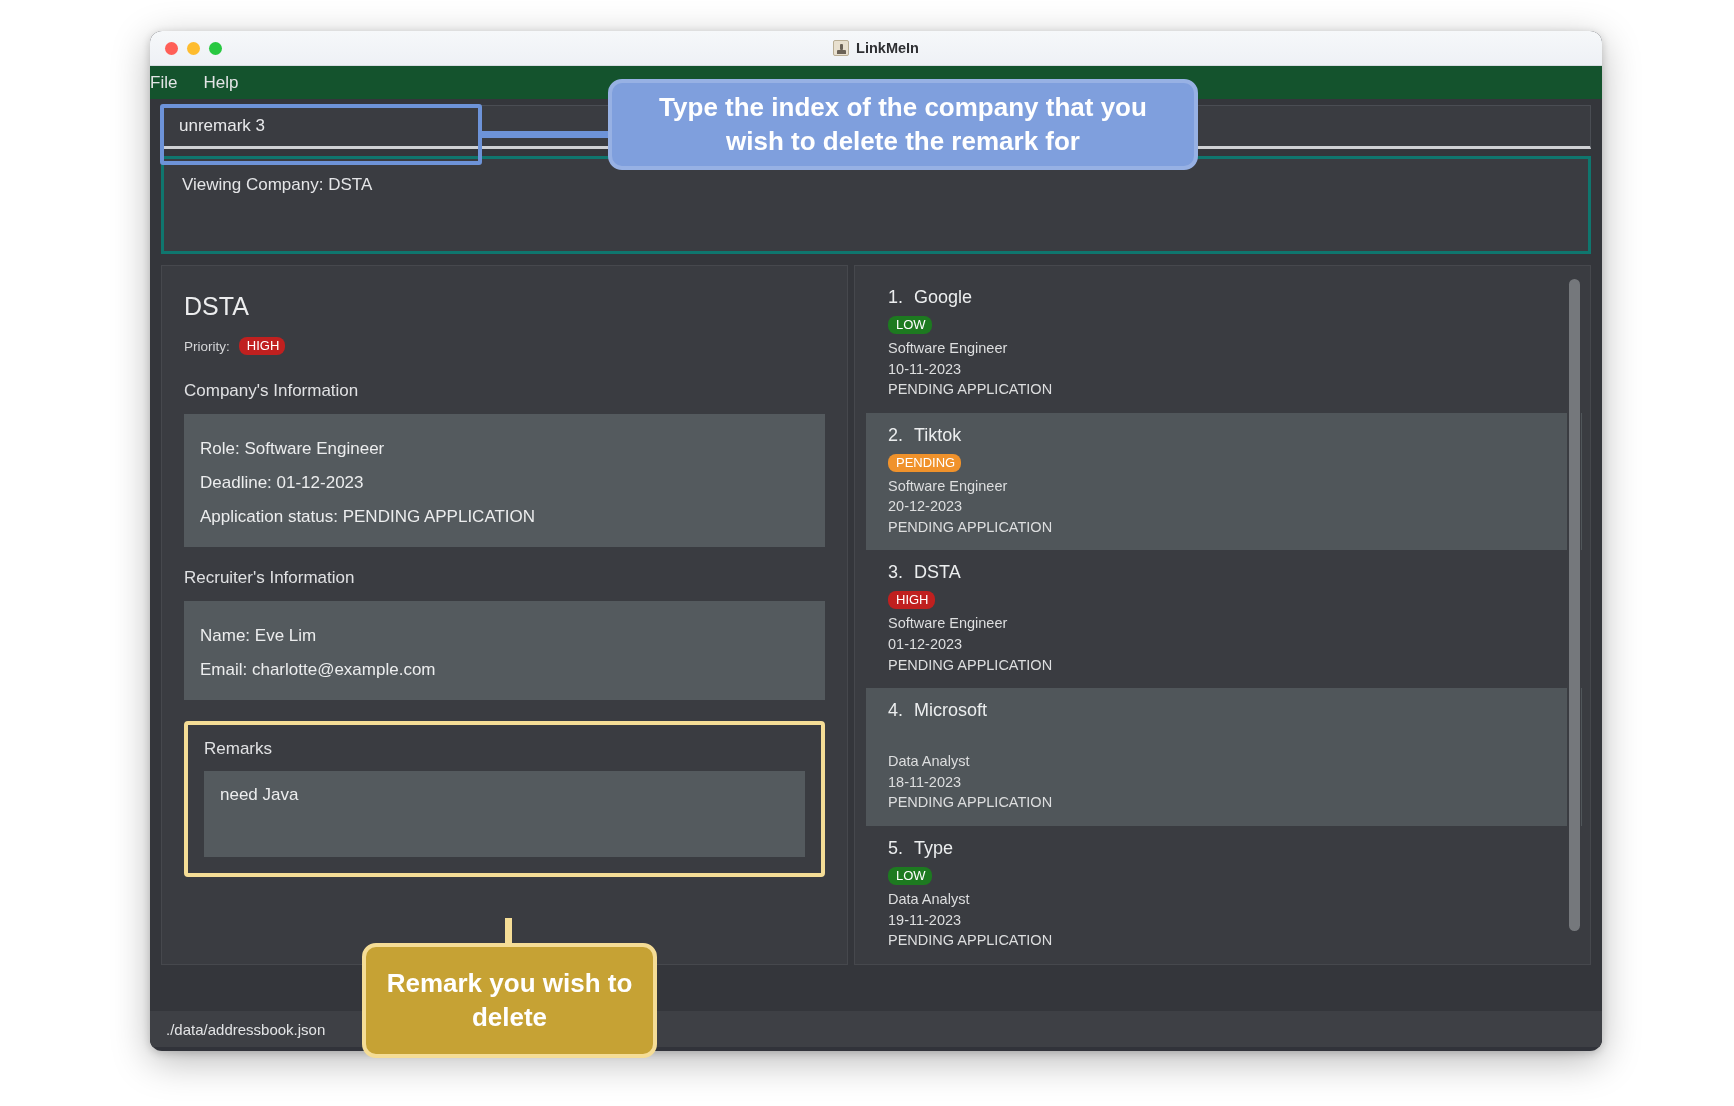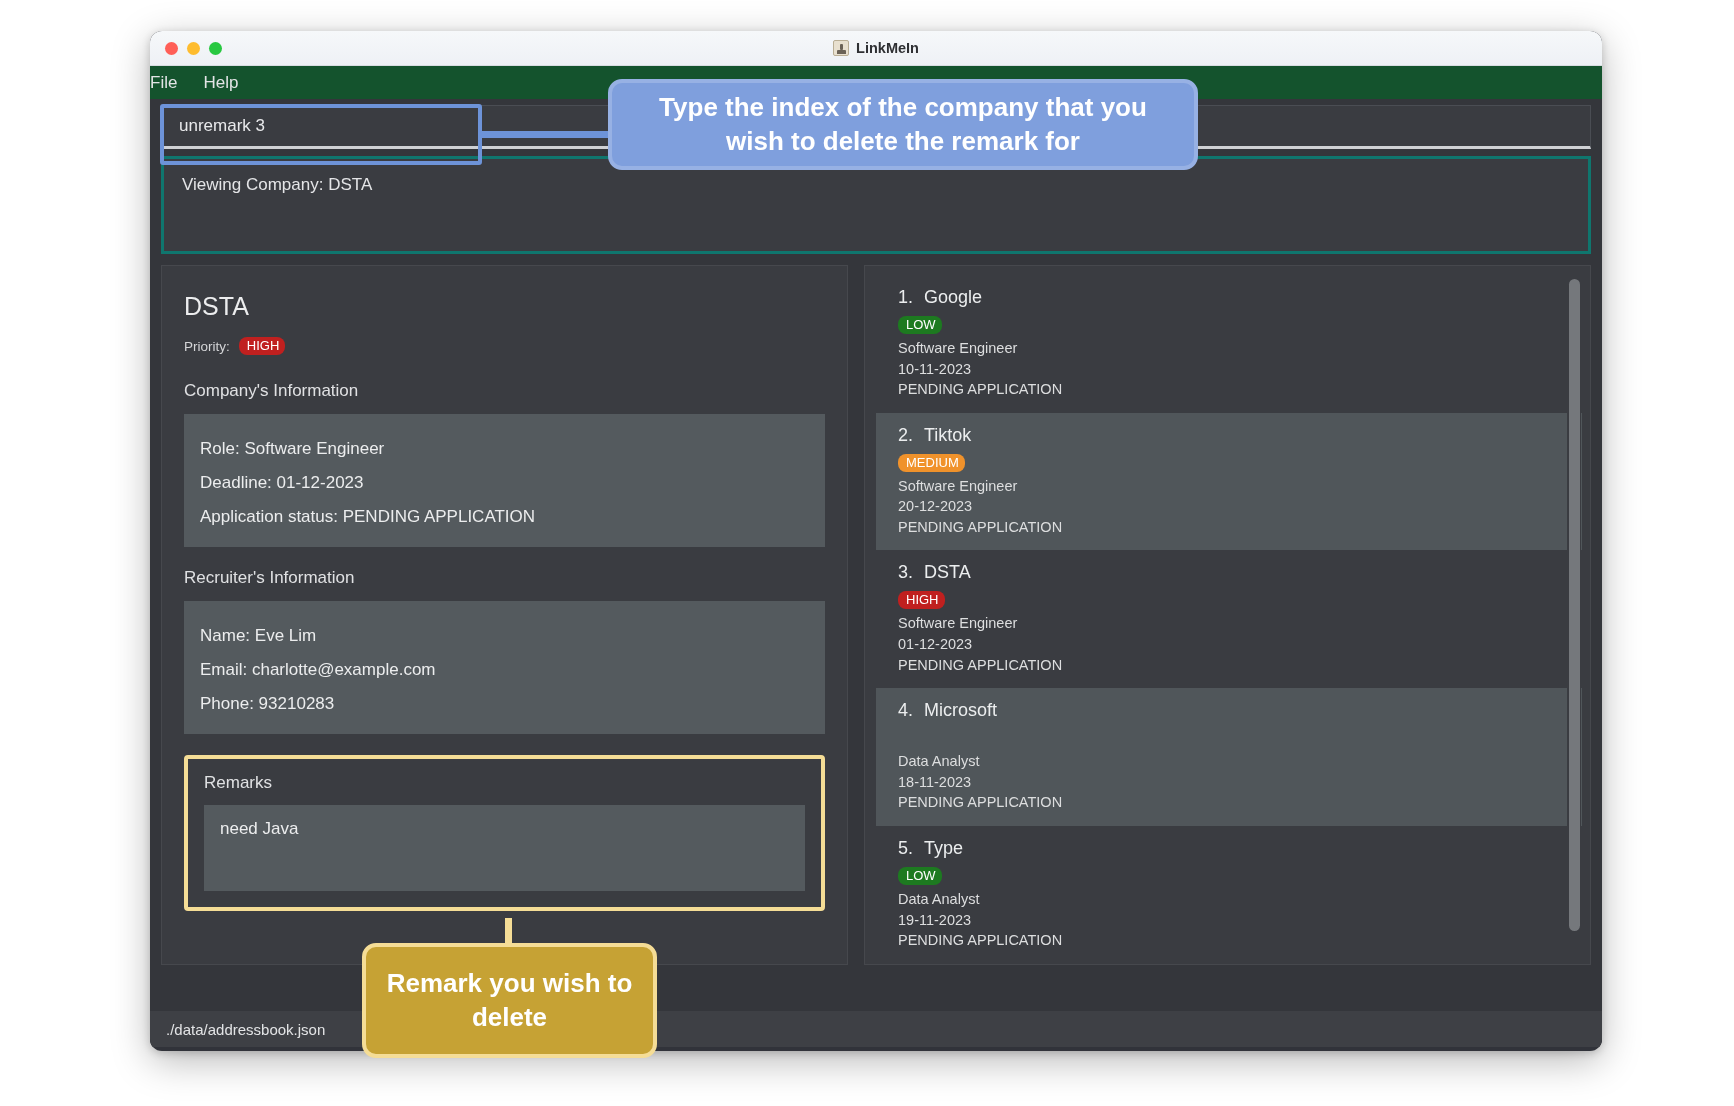--- a/index.html
+++ b/index.html
@@ -82,21 +82,21 @@
     margin: 7px 11px 0 11px;
     height: 98px;
     background: #3a3c41;
     border: 3px solid #0f766e;
     padding: 16px 18px;
     color: #e4e5e7; font-size: 17px;
   }
 
   
   .panes {
-    display:flex; gap: 16px;
+    display:flex; gap: 6px;
     margin: 11px 11px 0 11px;
     height: 700px;
   }
   .leftpane {
     width: 687px;
     background: #3a3c41;
     border: 1px solid #46484d;
     padding: 26px 22px 0 22px;
   }
   .rightpane {
@@ -265,41 +265,40 @@
           <div class="infocard">
             <div class="line">Role: Software Engineer</div>
             <div class="line">Deadline: 01-12-2023</div>
             <div class="line">Application status: PENDING APPLICATION</div>
           </div>
 
           <div class="section-title">Recruiter's Information</div>
           <div class="infocard">
             <div class="line">Name: Eve Lim</div>
             <div class="line">Email: charlotte@example.com</div>
-            <div class="line">Phone: 93210283</div>
           </div>
 
           <div class="remarks-wrap">
             <div class="remarks-title">Remarks</div>
             <div class="remarks-body">need Java</div>
           </div>
         </div>
 
         <div class="rightpane">
           <div class="list" id="company-list">
               <div class="list-item">
                 <div class="li-head"><span class="idx">1.</span><span>Google</span></div>
                 <div class="li-badge-row"><span class="badge low">LOW</span></div>
                 <div class="li-line">Software Engineer</div>
                 <div class="li-line">10-11-2023</div>
                 <div class="li-line">PENDING APPLICATION</div>
               </div>
               <div class="list-item alt">
                 <div class="li-head"><span class="idx">2.</span><span>Tiktok</span></div>
-                <div class="li-badge-row"><span class="badge medium">MEDIUM</span></div>
+                <div class="li-badge-row"><span class="badge medium">PENDING</span></div>
                 <div class="li-line">Software Engineer</div>
                 <div class="li-line">20-12-2023</div>
                 <div class="li-line">PENDING APPLICATION</div>
               </div>
               <div class="list-item">
                 <div class="li-head"><span class="idx">3.</span><span>DSTA</span></div>
                 <div class="li-badge-row"><span class="badge high">HIGH</span></div>
                 <div class="li-line">Software Engineer</div>
                 <div class="li-line">01-12-2023</div>
                 <div class="li-line">PENDING APPLICATION</div>

